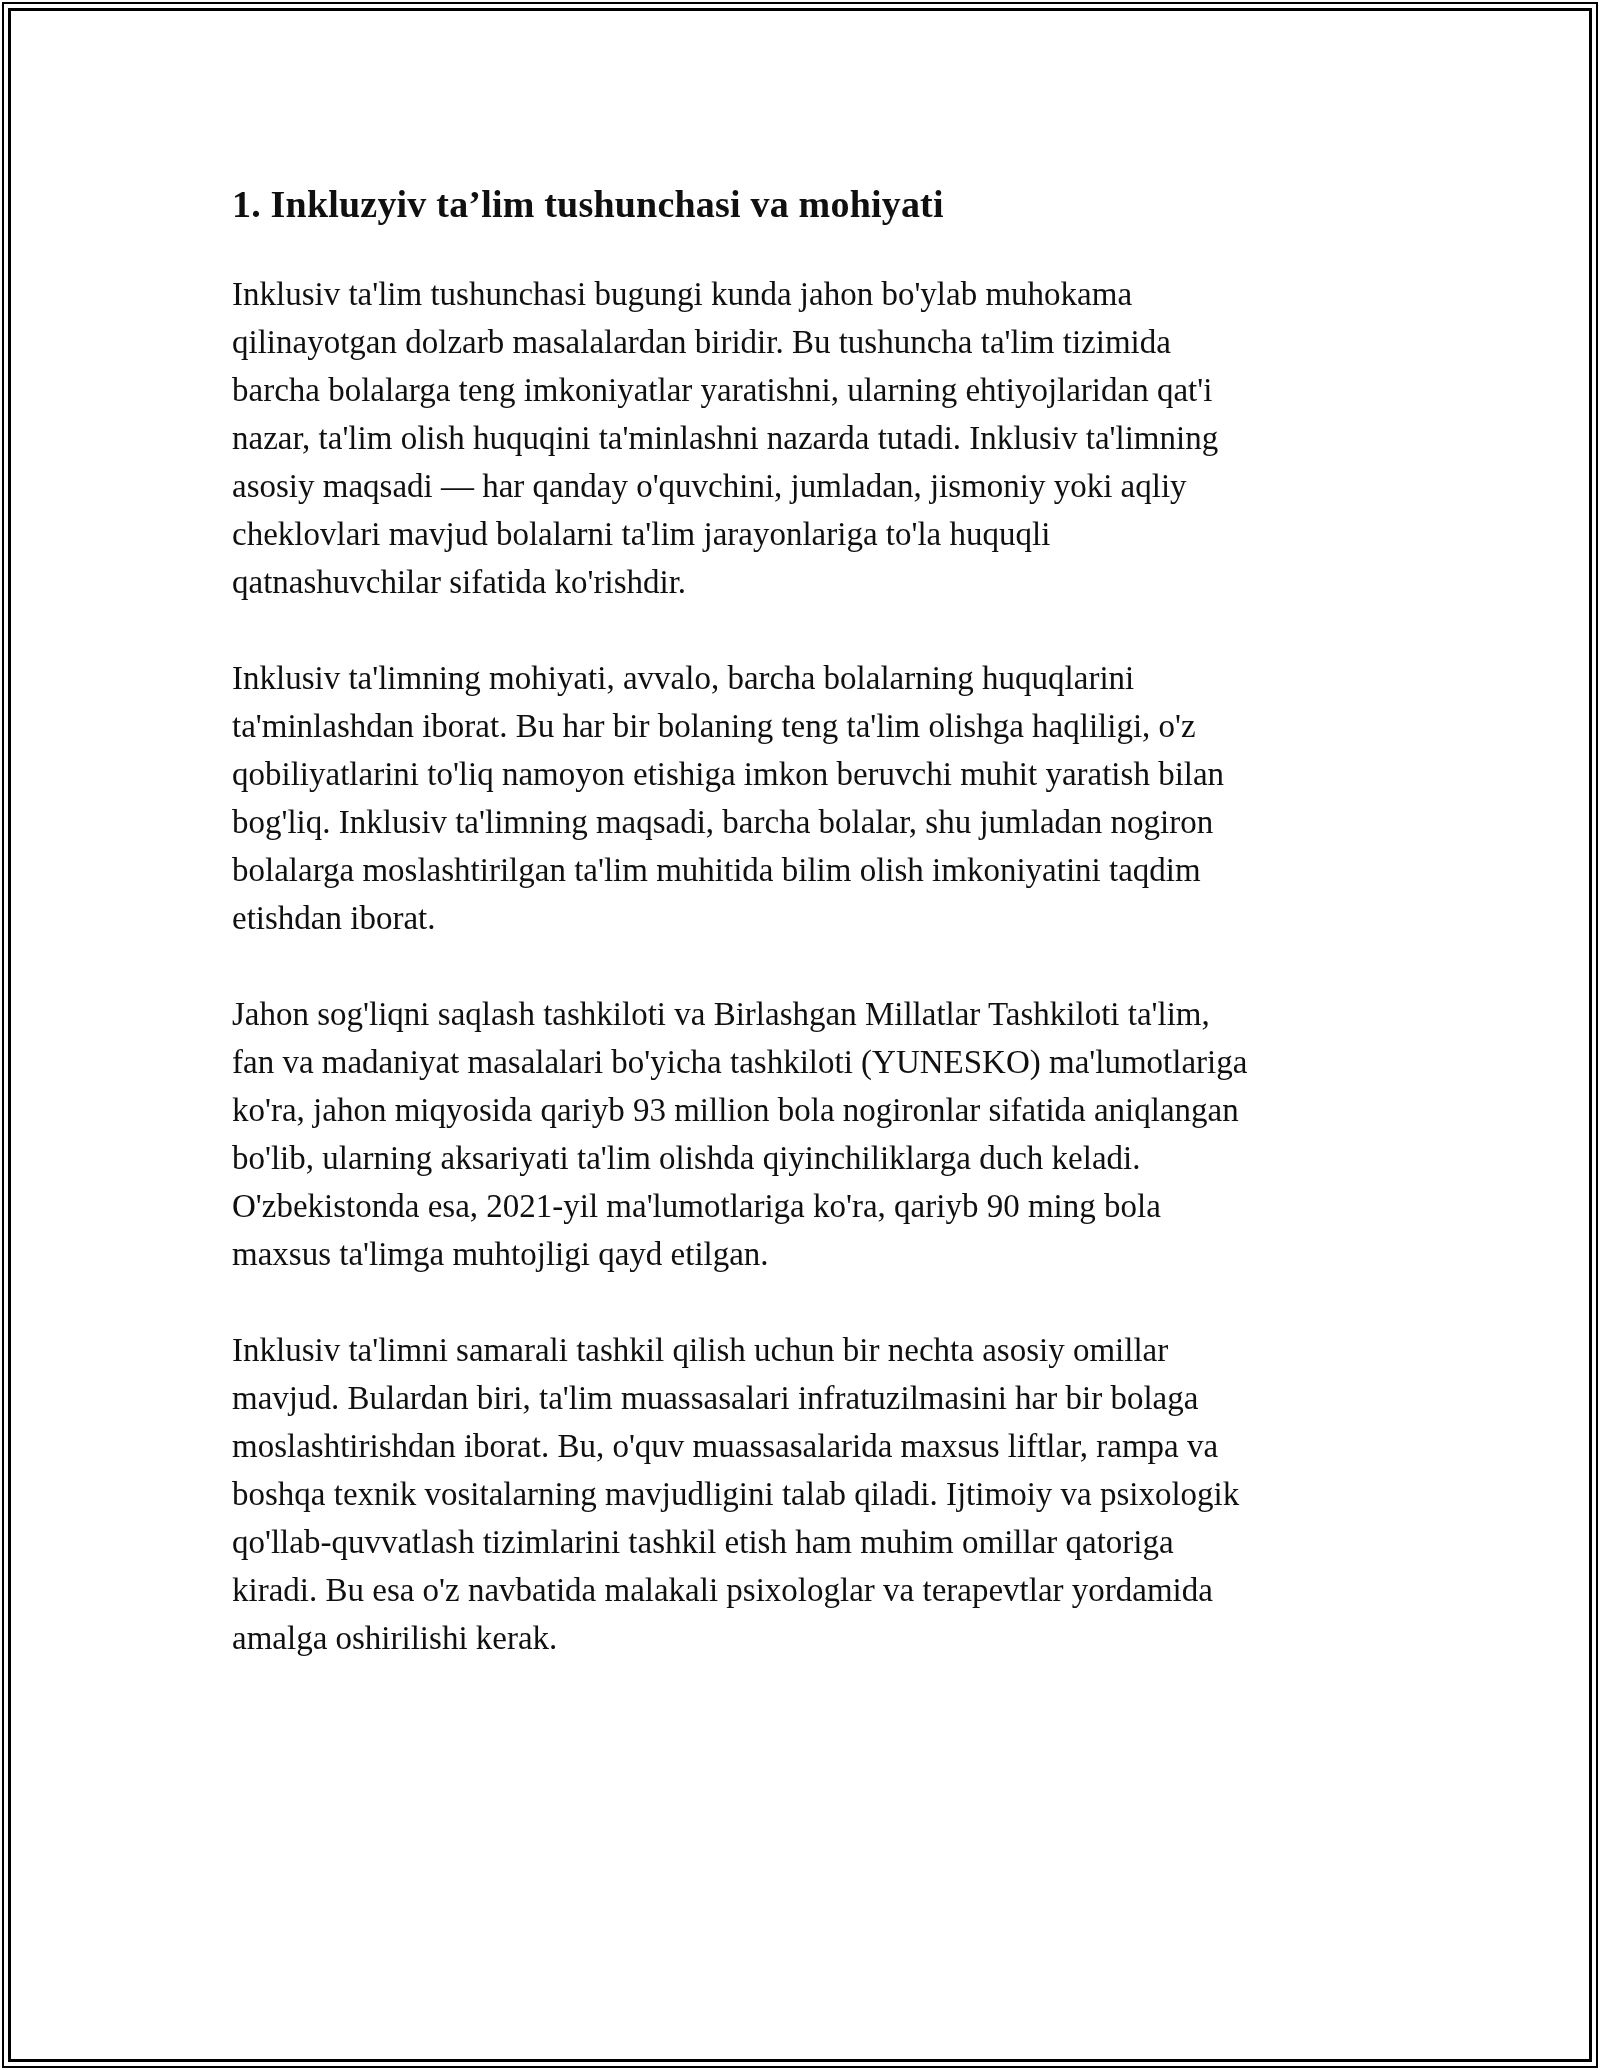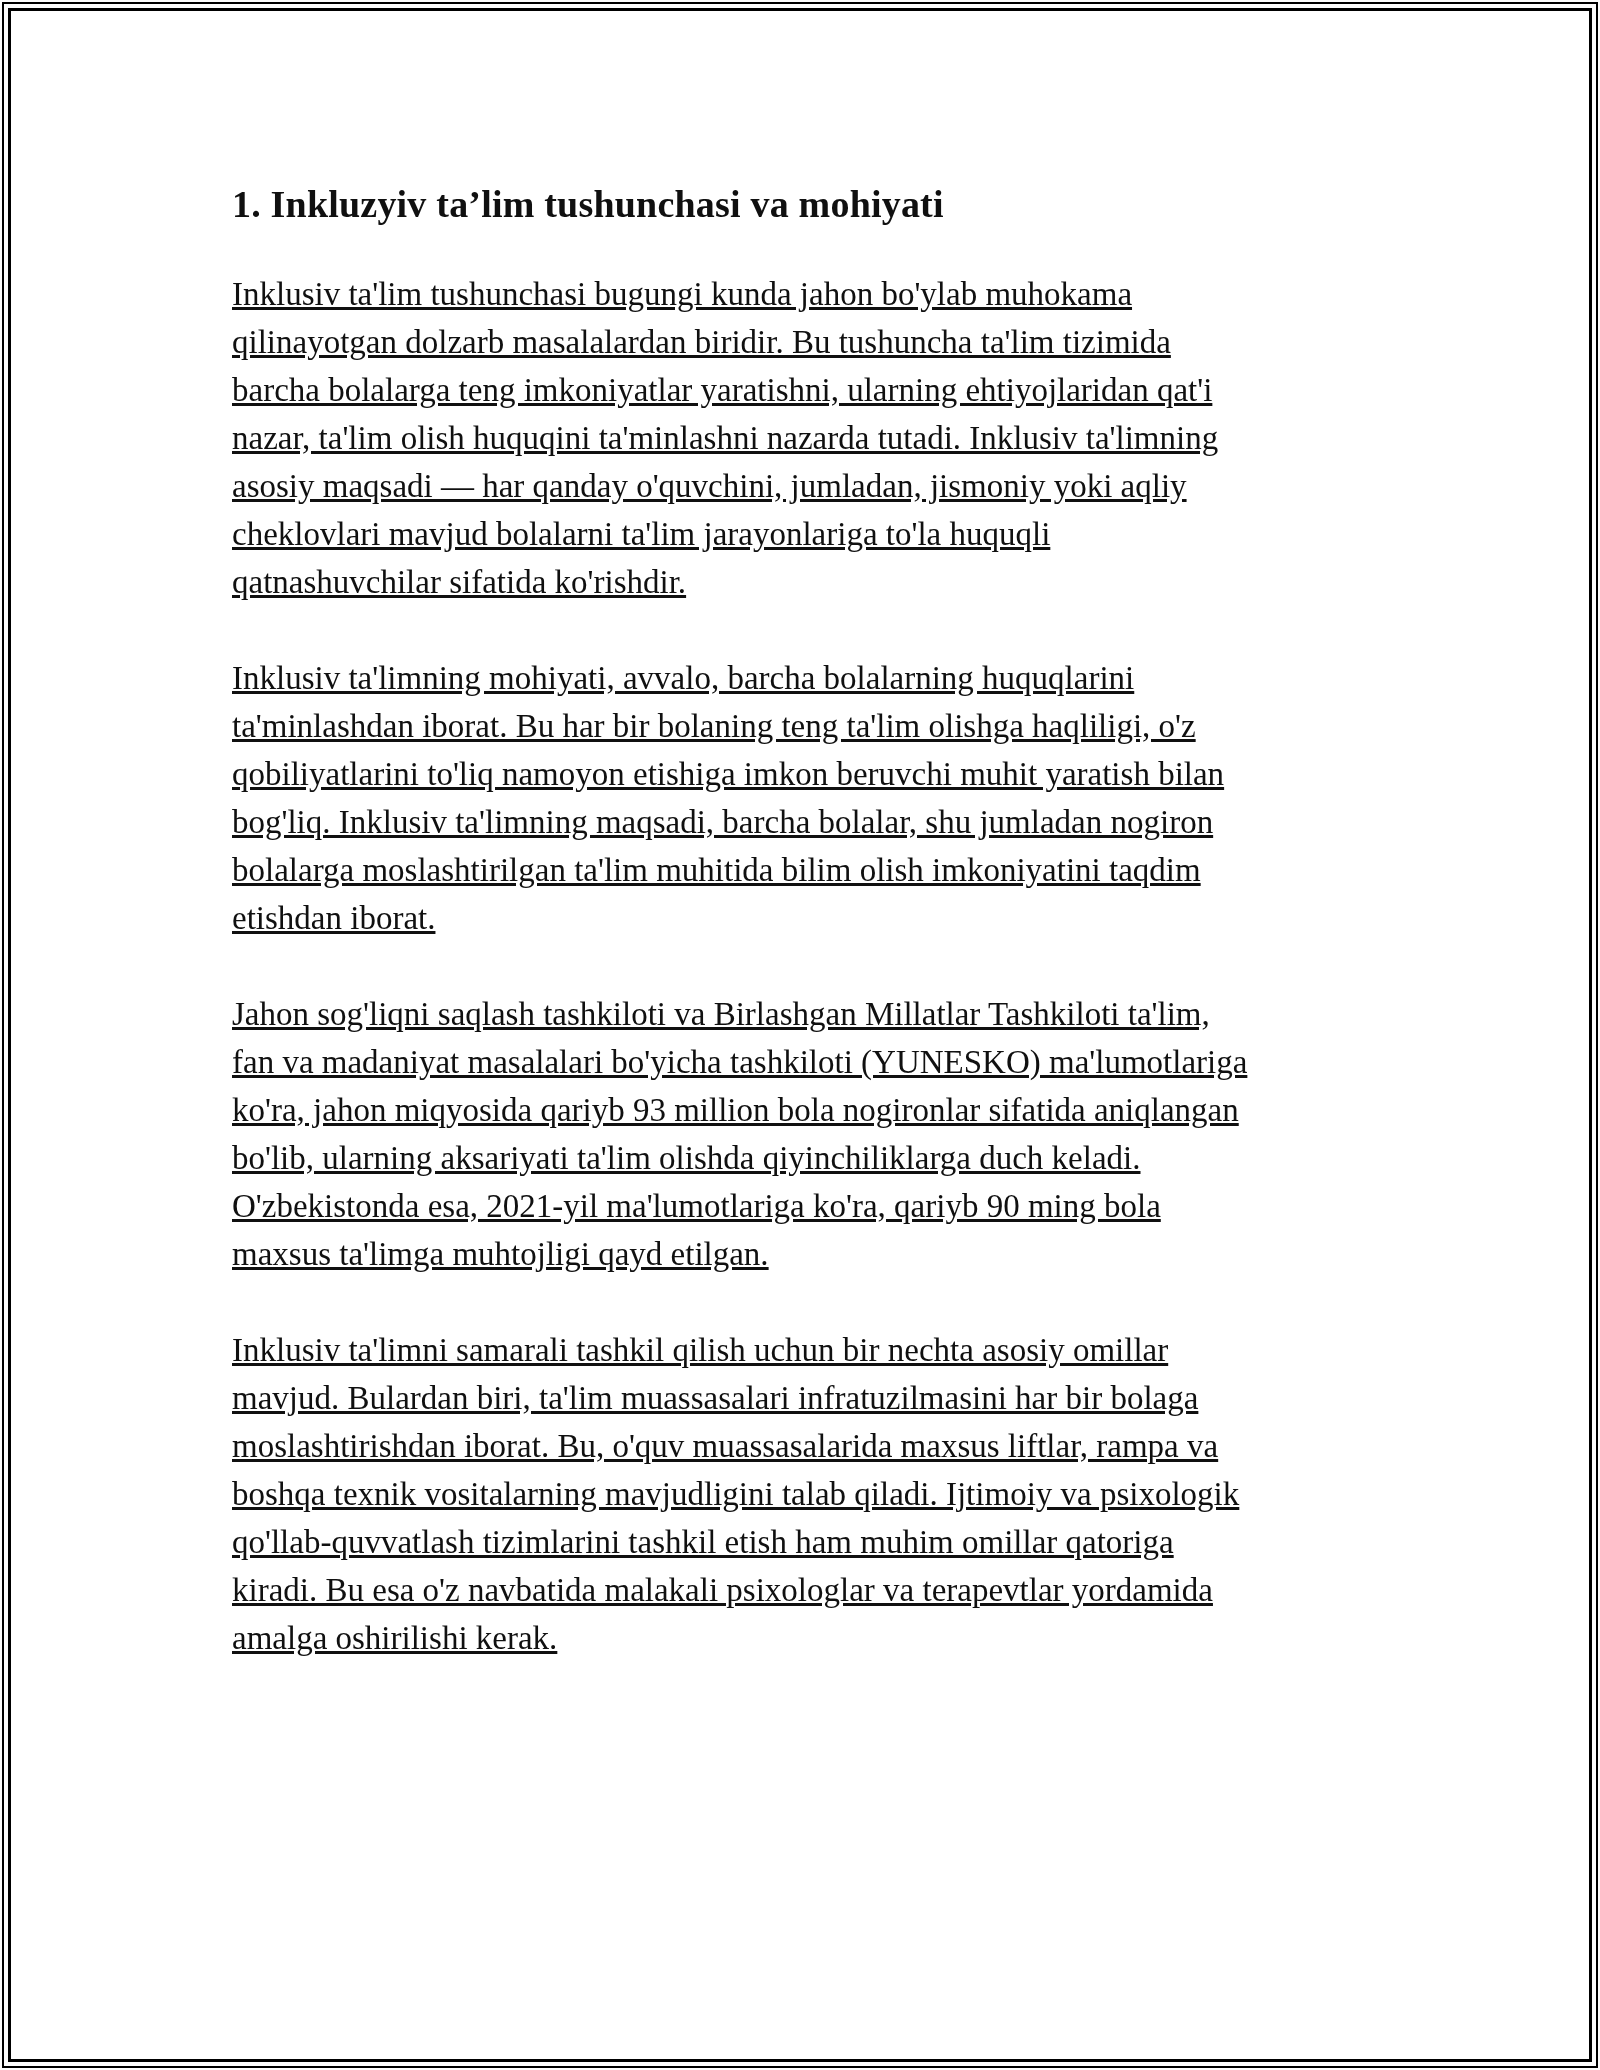--- a/index.html
+++ b/index.html
@@ -38,21 +38,20 @@
     font-weight: bold;
     margin: 0 0 42px 0;
     letter-spacing: 0.2px;
     white-space: pre;
   }
   p.doc-paragraph {
     font-size: 33px;
     line-height: 48px;
     margin: 0 0 48px 0;
     white-space: pre;
-    text-decoration: underline;
   }
 </style>
 </head>
 <body>
 
 <div class="frame-outer">
   <div class="frame-inner"></div>
 </div>
 
 <div class="content">

